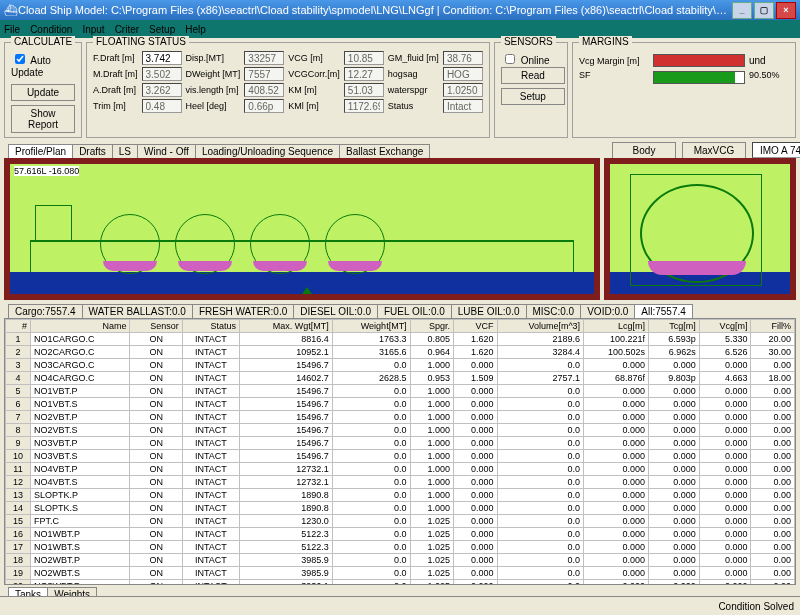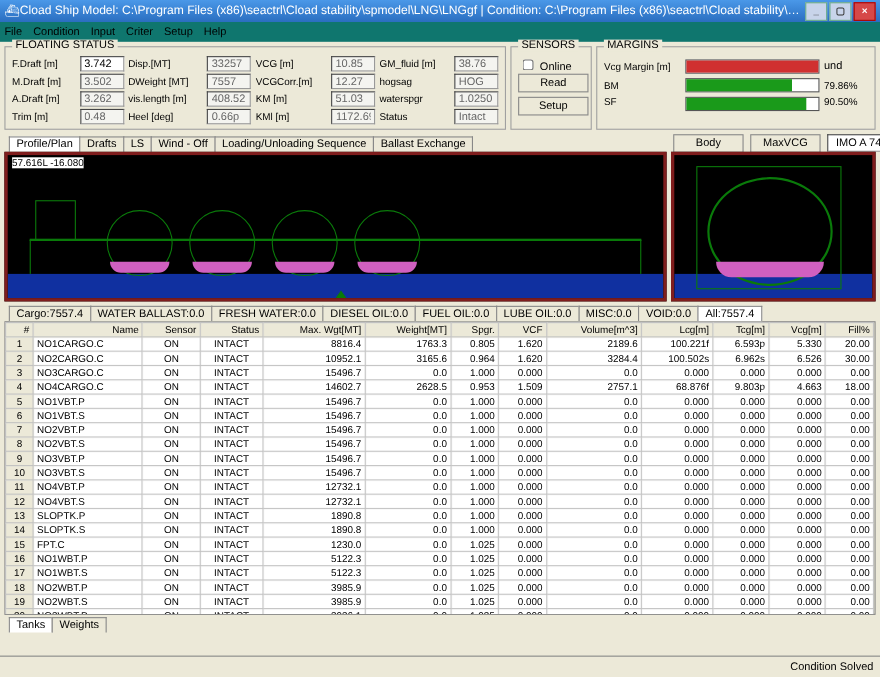--- a/index.html
+++ b/index.html
@@ -20,21 +20,21 @@
 .floatgrid .lbl{font-size:9px;white-space:nowrap}
 .sensorpanel{width:60px}
 .marginpanel{width:240px}
 .bar{height:11px;border:1px solid #555;background:#fff;position:relative;margin:1px 0}
 .bar .fill{position:absolute;top:0;left:0;bottom:0}
 .red{background:#d03030}.green{background:#1a9a1a}
 .tabs{display:flex;margin-top:2px;padding-left:4px}
 .tab{border:1px solid #888;border-bottom:none;padding:1px 6px;background:#ece9d8;margin-right:-1px;font-size:10px}
 .tab.active{background:#fff}
 .shipwrap{display:flex;gap:4px;padding:0 4px}
-.shipview{background:#000000;border:3px solid #7f1d1d;height:130px;position:relative;overflow:hidden}
+.shipview{background:#bef264;border:6px solid #7f1d1d;height:130px;position:relative;overflow:hidden}
 .side{flex:1}.body{width:180px}
 .coord{position:absolute;top:2px;left:4px;background:#fff;font-size:9px}
 .sea{position:absolute;left:0;right:0;bottom:0;height:22px;background:#1030a0}
 .hull{position:absolute;bottom:22px;left:20px;right:20px;height:30px;border:1px solid #0a7a0a;border-bottom:none}
 .tank{position:absolute;border:1px solid #0a7a0a;border-radius:50%;width:58px;height:58px;bottom:20px}
 .tank .liq{position:absolute;left:2px;right:2px;bottom:2px;height:10px;background:#d060c0;border-radius:0 0 28px 28px}
 .deck{position:absolute;bottom:52px;left:20px;right:20px;height:2px;background:#0a7a0a}
 .super{position:absolute;bottom:52px;left:25px;width:35px;height:35px;border:1px solid #0a7a0a}
 .bodycircle{position:absolute;left:30px;top:20px;width:110px;height:95px;border:2px solid #0a7a0a;border-radius:50%}
 .bodycircle .liq{position:absolute;left:6px;right:6px;bottom:6px;height:14px;background:#d060c0;border-radius:0 0 50px 50px}
@@ -66,20 +66,26 @@
 <div class="menubar" id="menubar">
     <span>File</span>
     <span>Condition</span>
     <span>Input</span>
     <span>Criter</span>
     <span>Setup</span>
     <span>Help</span>
   </div>
 
 <div class="toprow">
+  <div class="panel calcpanel">
+    <div class="title">CALCULATE</div>
+    <label><input type="checkbox" class="chk" checked="" style=""> <span>Auto Update</span></label>
+    <div class="btn" style="margin-top:6px">Update</div>
+    <div class="btn" style="margin-top:4px">Show Report</div>
+  </div>
 
   <div class="panel floatpanel">
     <div class="title">FLOATING STATUS</div>
     <div class="floatgrid" id="floatgrid">
         <span class="lbl">F.Draft [m]</span>
         <input class="inp" value="3.742" style="">
         <span class="lbl">Disp.[MT]</span>
         <input class="inp ro" value="33257" style="">
         <span class="lbl">VCG [m]</span>
         <input class="inp ro" value="10.85" style="">
@@ -122,27 +128,20 @@
   <div class="panel marginpanel">
     <div class="title">MARGINS</div>
     <div id="margins">
         <div style="display: flex; align-items: center; gap: 4px; margin: 2px 0px;">
           <span style="width:70px;font-size:9px">Vcg Margin [m]</span>
           <div class="bar" style="flex:1">
             <div class="fill red" style="width:100%"></div>
           </div>
           <span style="width:40px;font-size:10px">und</span>
         </div>
-        <div style="display: flex; align-items: center; gap: 4px; margin: 2px 0px;">
-          <span style="width:70px;font-size:9px">BM</span>
-          <div class="bar" style="flex:1">
-            <div class="fill green" style="width:79.86%"></div>
-          </div>
-          <span style="width:40px;font-size:9px">79.86%</span>
-        </div>
         <div style="display: flex; align-items: flex-start; gap: 4px; margin: 2px 0px;">
           <span style="width:70px;font-size:9px">SF</span>
           <div class="bar" style="flex:1">
             <div class="fill green" style="width:90.5%"></div>
           </div>
           <span style="width:40px;font-size:9px">90.50%</span>
         </div>
       </div>
   </div>
 </div>

